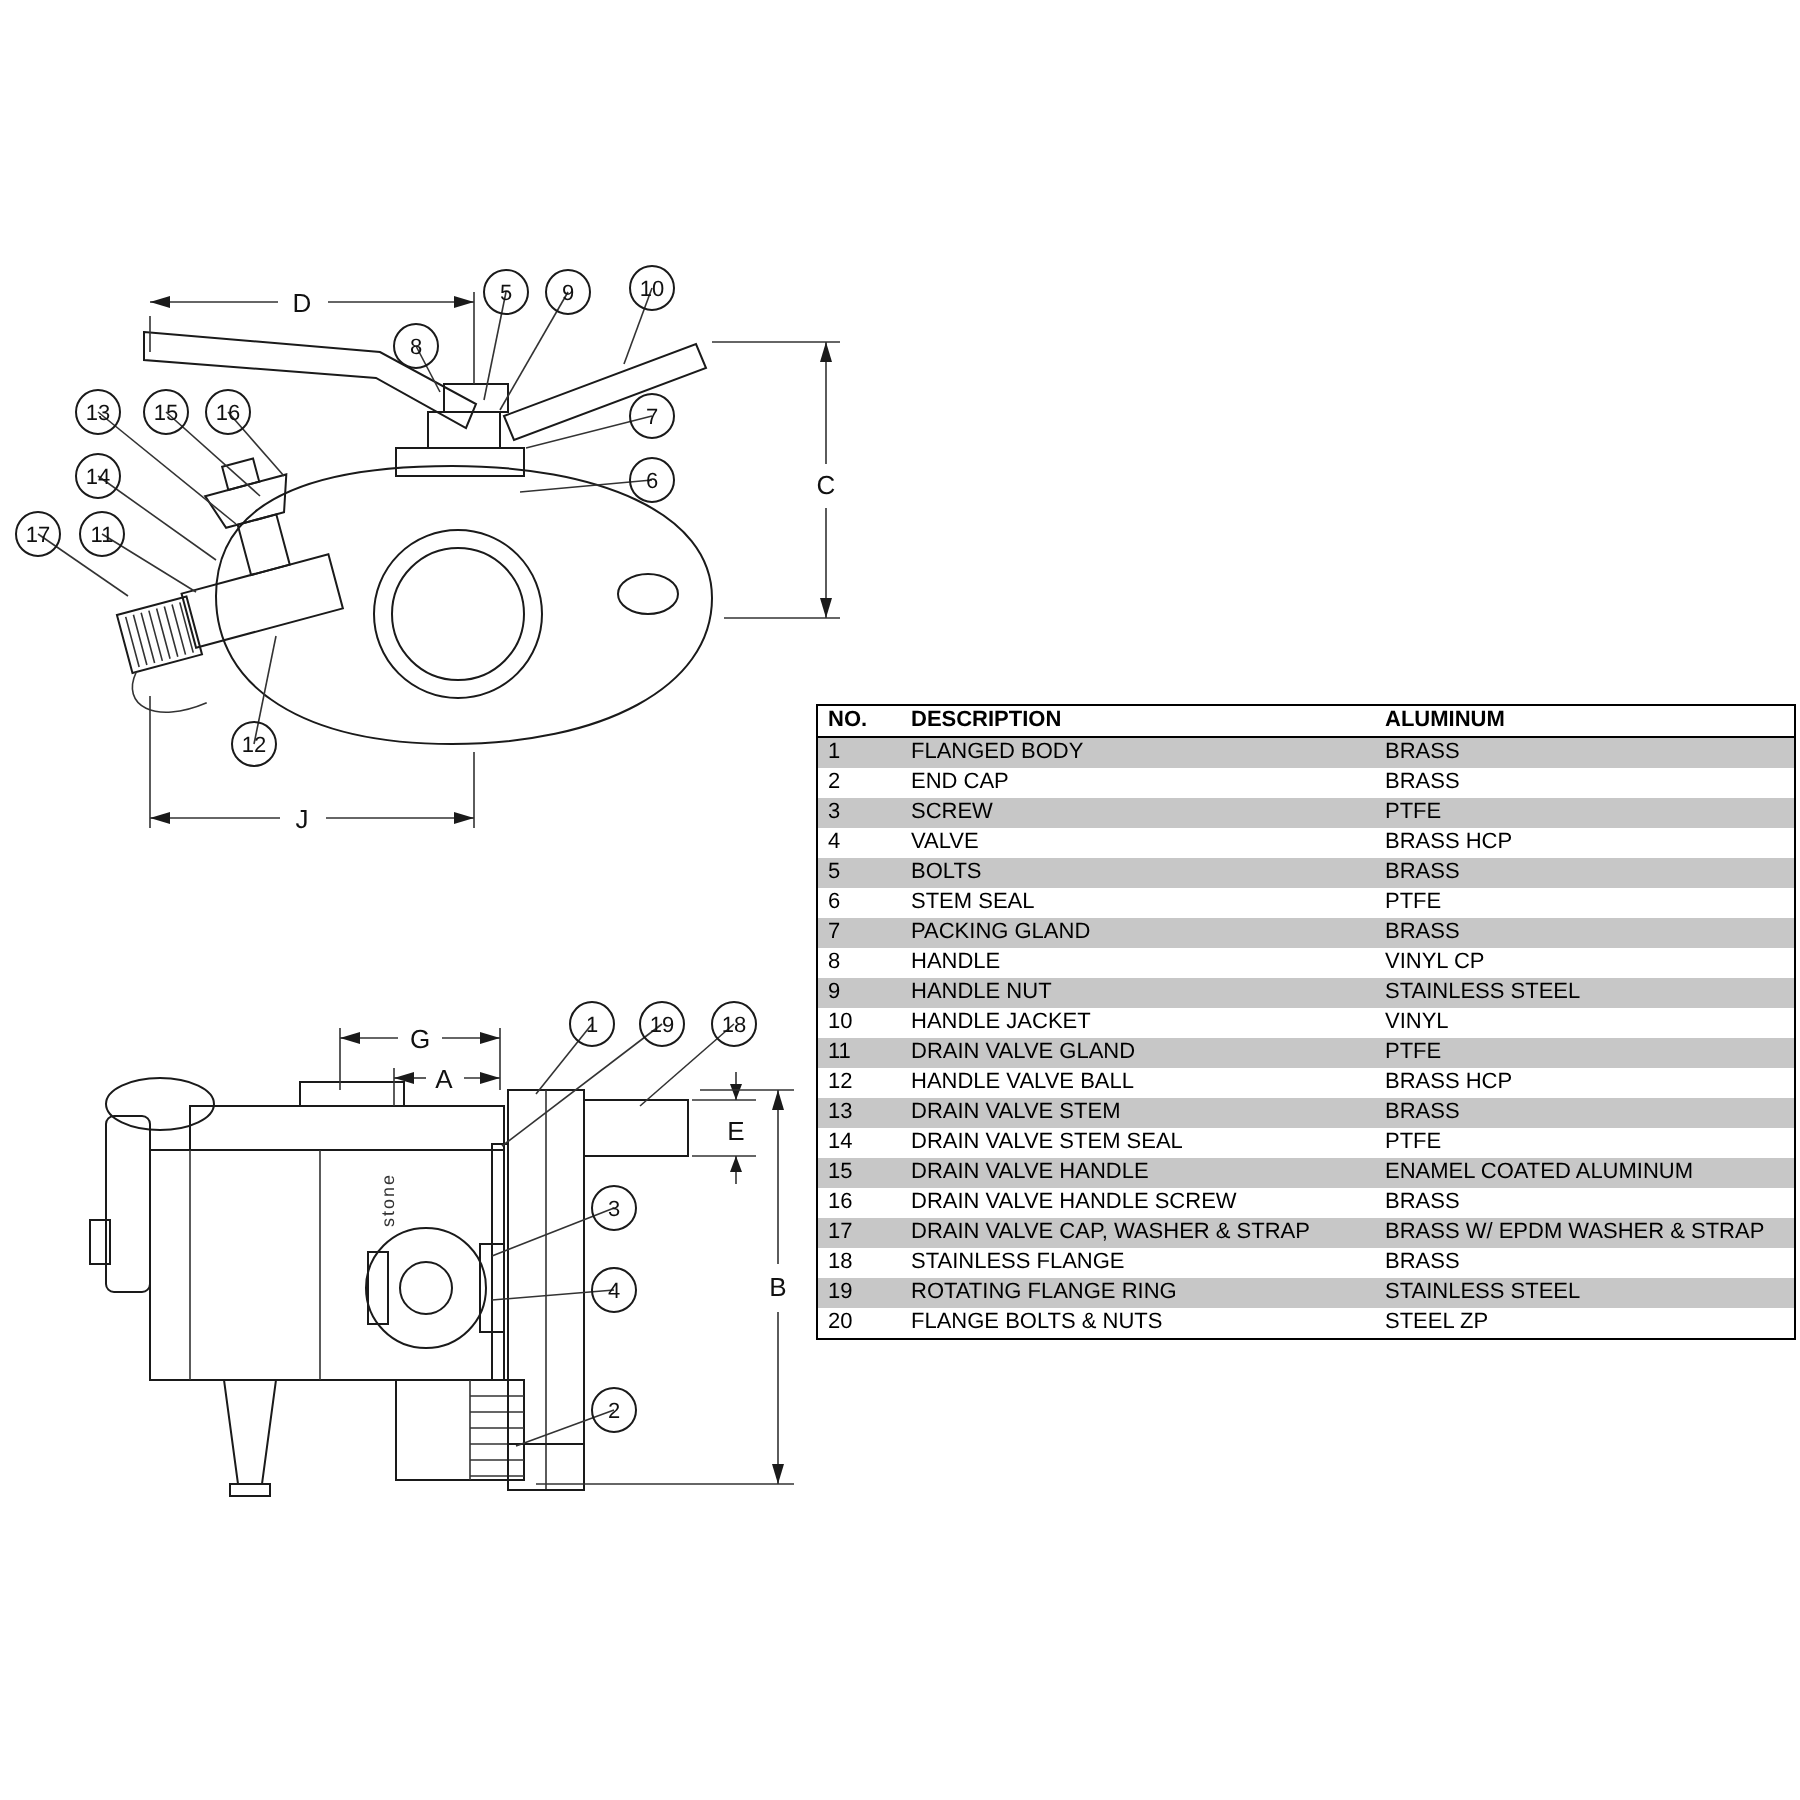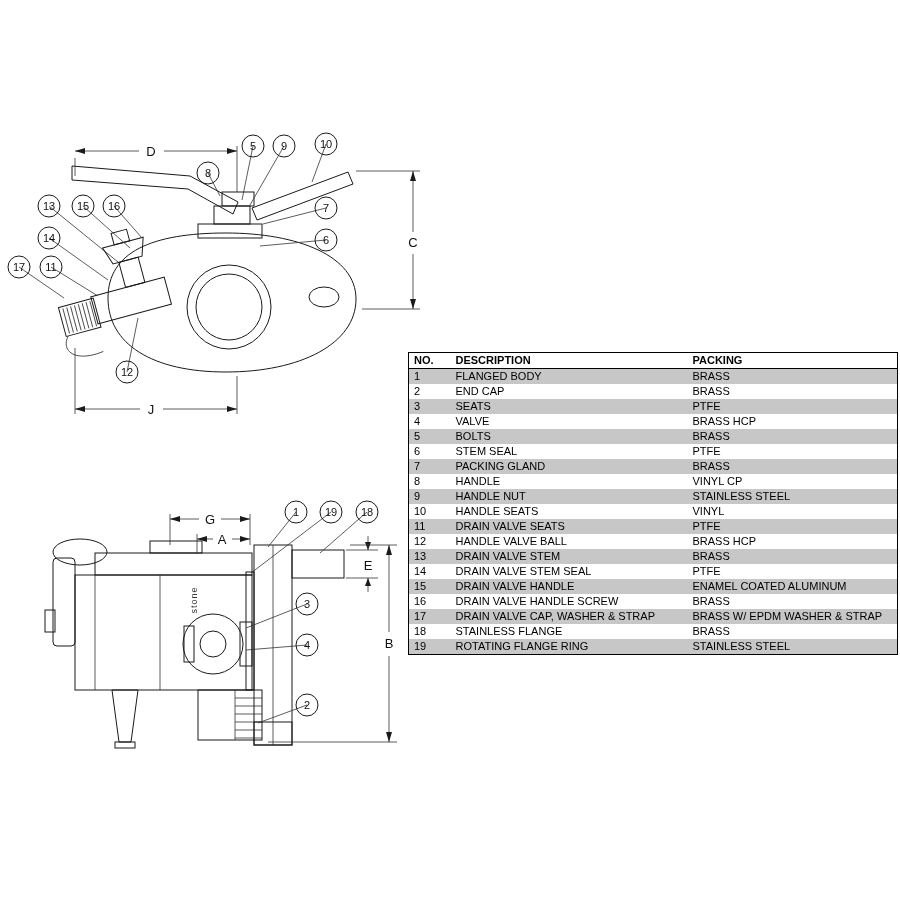--- a/index.html
+++ b/index.html
@@ -287,37 +287,37 @@
   <table class="parts">
     <colgroup>
         <col class="c-no">
         <col class="c-desc">
         <col class="c-mat">
       </colgroup>
     <thead>
       <tr>
         <th>NO.</th>
         <th>DESCRIPTION</th>
-        <th>PACKING</th>
+        <th>ALUMINUM</th>
       </tr>
     </thead>
     <tbody>
       <tr class="shaded">
           <td>1</td>
           <td>FLANGED BODY</td>
           <td>BRASS</td>
         </tr>
       <tr>
           <td>2</td>
           <td>END CAP</td>
           <td>BRASS</td>
         </tr>
       <tr class="shaded">
           <td>3</td>
-          <td>SEATS</td>
+          <td>SCREW</td>
           <td>PTFE</td>
         </tr>
       <tr>
           <td>4</td>
           <td>VALVE</td>
           <td>BRASS HCP</td>
         </tr>
       <tr class="shaded">
           <td>5</td>
           <td>BOLTS</td>
@@ -338,26 +338,26 @@
           <td>HANDLE</td>
           <td>VINYL CP</td>
         </tr>
       <tr class="shaded">
           <td>9</td>
           <td>HANDLE NUT</td>
           <td>STAINLESS STEEL</td>
         </tr>
       <tr>
           <td>10</td>
-          <td>HANDLE SEATS</td>
+          <td>HANDLE JACKET</td>
           <td>VINYL</td>
         </tr>
       <tr class="shaded">
           <td>11</td>
-          <td>DRAIN VALVE SEATS</td>
+          <td>DRAIN VALVE GLAND</td>
           <td>PTFE</td>
         </tr>
       <tr>
           <td>12</td>
           <td>HANDLE VALVE BALL</td>
           <td>BRASS HCP</td>
         </tr>
       <tr class="shaded">
           <td>13</td>
           <td>DRAIN VALVE STEM</td>
@@ -386,16 +386,21 @@
       <tr>
           <td>18</td>
           <td>STAINLESS FLANGE</td>
           <td>BRASS</td>
         </tr>
       <tr class="shaded">
           <td>19</td>
           <td>ROTATING FLANGE RING</td>
           <td>STAINLESS STEEL</td>
         </tr>
+      <tr>
+          <td>20</td>
+          <td>FLANGE BOLTS &amp; NUTS</td>
+          <td>STEEL ZP</td>
+        </tr>
     </tbody>
   </table>
 
 </div>
 
 </body></html>

